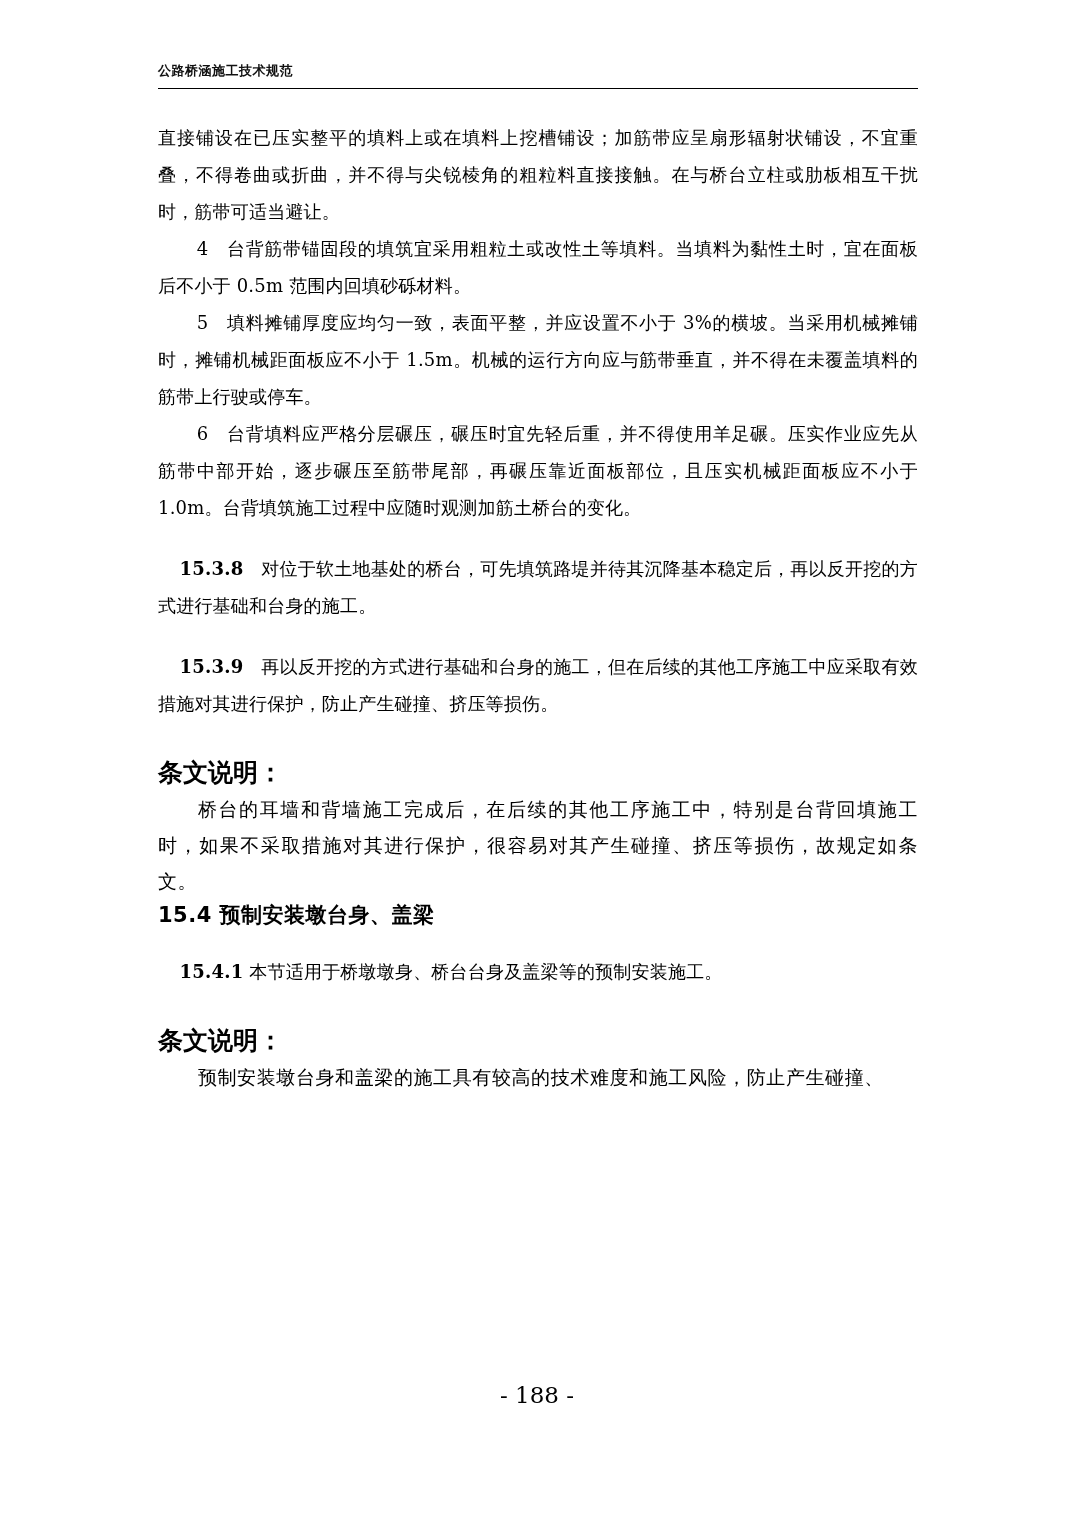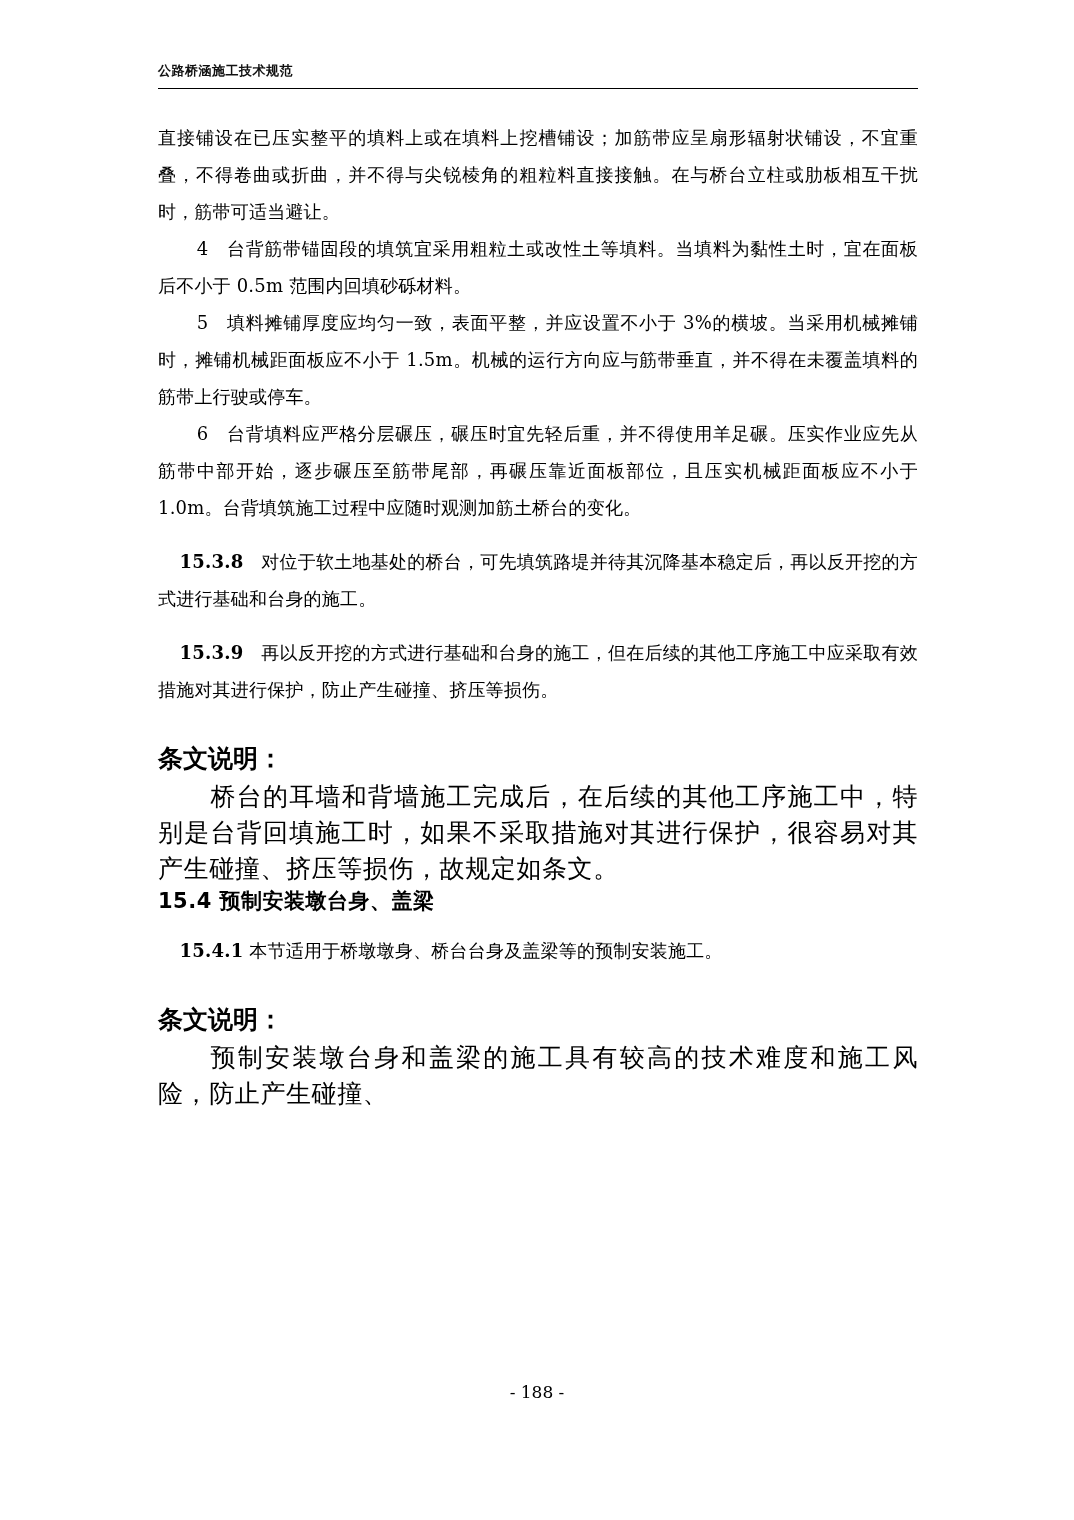--- a/index.html
+++ b/index.html
@@ -44,55 +44,55 @@
     text-justify: inter-ideograph;
     letter-spacing: 0.2px;
   }
   .body-text {
     text-indent: 0;
   }
   .indent-2 {
     text-indent: 2.15em;
   }
   .clause {
-    margin-top: 17px;
+    margin-top: 24px;
     text-indent: 1.2em;
   }
   .clause b {
     font-weight: bold;
   }
   .note-head {
     font-family: "DejaVu Sans", "Liberation Sans", sans-serif;
     font-weight: bold;
     font-size: 25px;
     margin-top: 34px;
   }
   .note-body {
-    font-family: Liberation Serif, serif;
-    font-size: 25px;
+    font-family: Liberation Mono, monospace;
+    font-size: 19px;
     line-height: 36px;
     margin-top: 4px;
     text-indent: 2.1em;
     letter-spacing: 0.6px;
     text-align: justify;
     text-justify: inter-ideograph;
   }
   .section-head {
     font-family: "DejaVu Sans", "Liberation Sans", sans-serif;
     font-weight: bold;
     font-size: 21px;
     letter-spacing: 0.5px;
   }
   .footer {
     position: absolute;
     left: 0;
     right: 0;
     top: 1382px;
     text-align: center;
-    font-size: 17px;
+    font-size: 23px;
     font-family: "DejaVu Serif", "Liberation Serif", serif;
   }
 </style>
 </head>
 <body>
 
 <div class="page">
 
   <div class="content">
 

